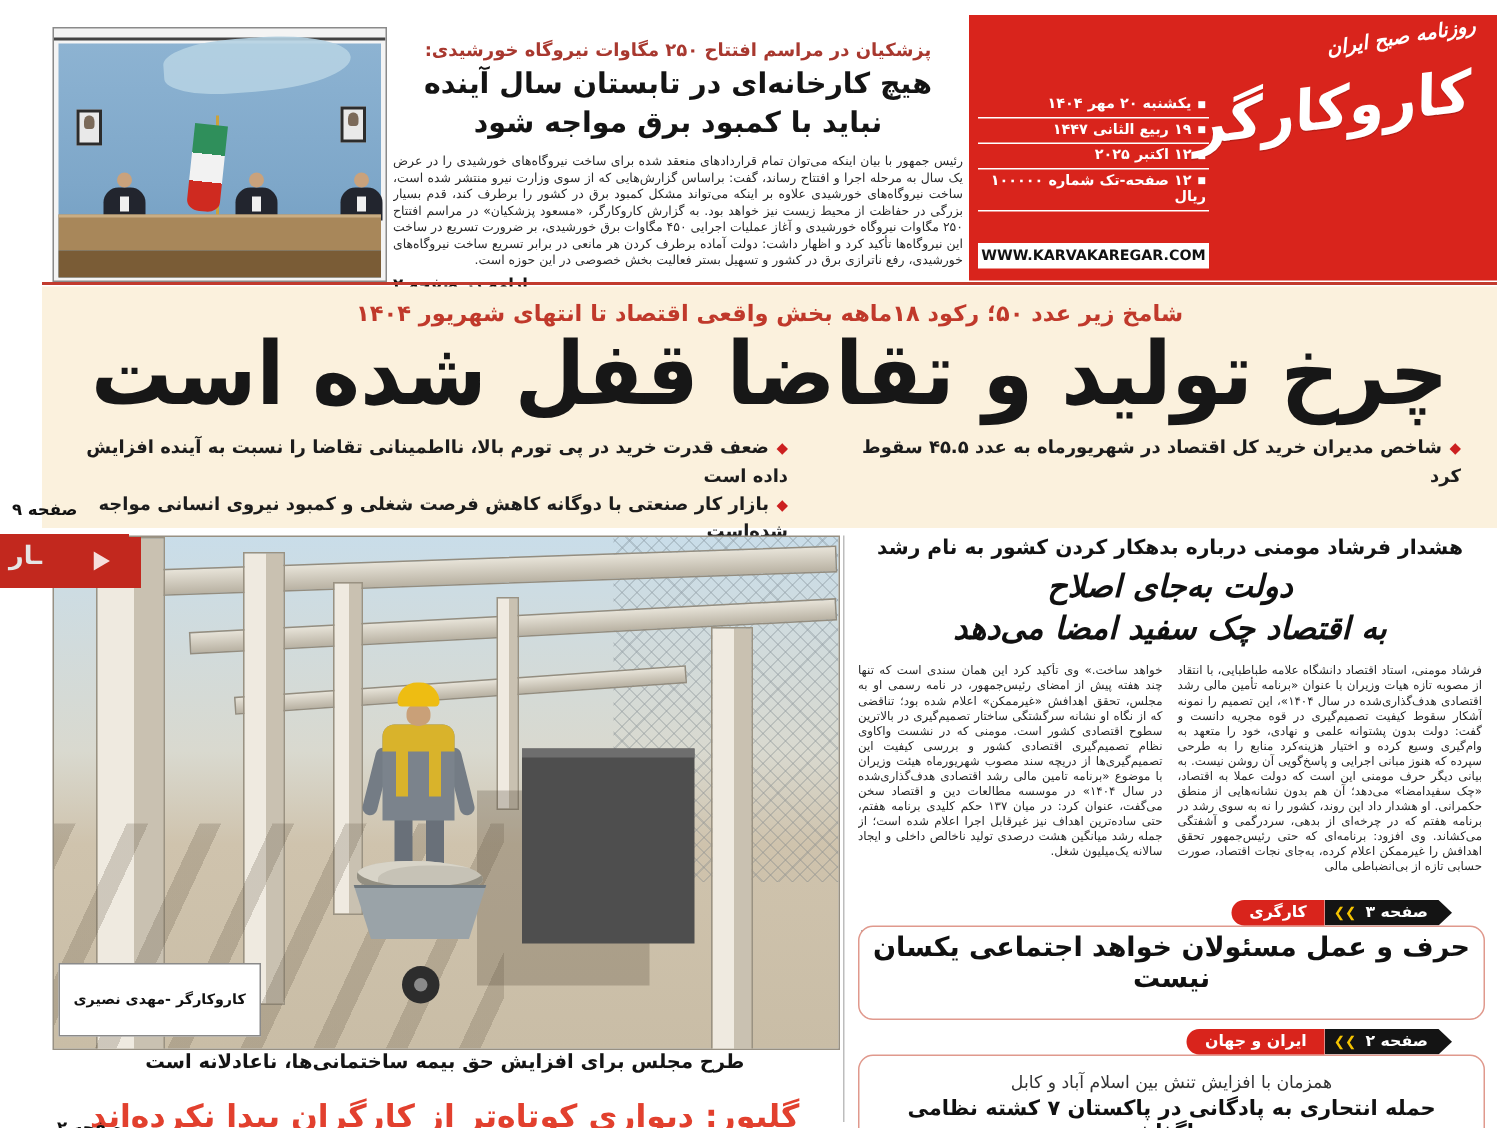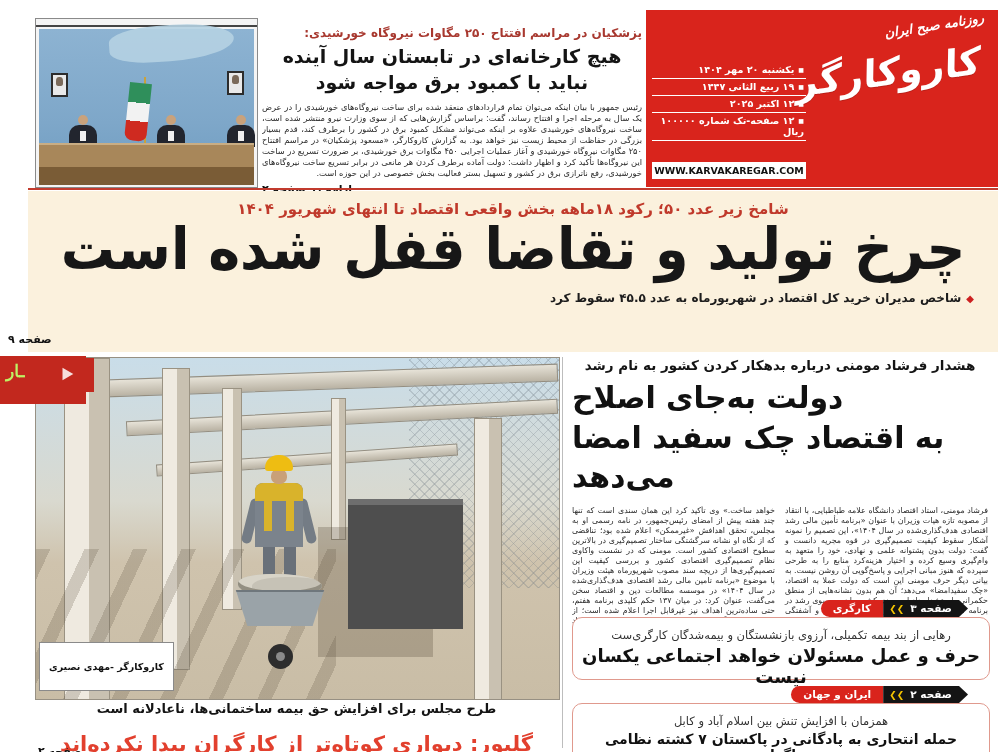--- a/index.html
+++ b/index.html
@@ -18,21 +18,21 @@
   .pmA-flag{position:absolute;left:88px;top:54px;width:22px;height:58px;transform:rotate(6deg);
             background:linear-gradient(180deg,#2f8f5b 0 34%,#f2f2f2 34% 66%,#cf2a20 66% 100%);border-radius:0 0 40% 40%/0 0 12% 12%;}
   .pmA-desk{position:absolute;left:0;right:0;bottom:18px;height:22px;background:#a8875a;border-top:2px solid #c9ad83;}
   .pmA-deskfront{position:absolute;left:0;right:0;bottom:0;height:18px;background:#7a5c36;}
   .pmA-person{position:absolute;width:28px;height:22px;background:#22252e;border-radius:10px 10px 0 0;}
   .pmA-person::before{content:"";position:absolute;left:9px;top:-10px;width:10px;height:10px;border-radius:50%;background:#c9a27c;}
   .pmA-person::after{content:"";position:absolute;left:11px;top:6px;width:6px;height:10px;background:#f0f0f0;}
 
   
   .top-article{left:262px;top:26px;width:380px;}
-  .ta-kicker{color:#a8382f;font-size:12px;font-weight:bold;}
+  .ta-kicker{color:#a8382f;font-size:12px;font-weight:bold;text-align:center;}
   .ta-headline{color:#141414;font-size:19px;font-weight:bold;text-align:center;line-height:1.35;margin-top:4px;}
   .ta-body{font-size:8.3px;line-height:1.32;text-align:justify;color:#2a2a2a;margin-top:7px;height:78px;overflow:hidden;}
   .ta-cont{font-size:11px;font-weight:bold;color:#111;text-align:left;margin-top:3px;}
 
   
   .masthead{left:646px;top:10px;width:352px;height:177px;background:#d9241c;}
   .mh-tagline{position:absolute;right:14px;top:8px;color:#fff;font-size:13px;font-style:italic;transform:rotate(-9deg);font-weight:bold;}
   .mh-title{position:absolute;right:2px;top:40px;width:215px;color:#fff;font-size:38px;font-weight:bold;text-align:center;
             transform:rotate(-7deg) skewX(-8deg);letter-spacing:-1px;text-shadow:0 1px 0 rgba(0,0,0,.15);}
   .mh-dates{position:absolute;left:6px;top:52px;width:154px;}
@@ -47,21 +47,21 @@
   .lead-kicker{color:#c0392b;font-size:15px;font-weight:bold;text-align:center;padding-top:9px;}
   .lead-headline{color:#171717;font-size:54px;font-weight:bold;text-align:center;line-height:1.1;margin-top:2px;
                  transform:scaleY(1.08);white-space:nowrap;}
   .lead-bullets{display:flex;gap:26px;margin:10px 24px 0 24px;}
   .lb-col{flex:1;}
   .lb-item{font-size:12px;font-weight:bold;color:#1c1c1c;line-height:1.55;text-align:right;}
   .lb-item::before{content:"◆";color:#cc2020;font-size:10px;margin-left:5px;}
   .lead-pageref{left:8px;top:333px;font-size:11px;font-weight:bold;color:#111;}
 
   
-  .side-tab{left:0;top:356px;width:86px;height:48px;background:#c2281e;z-index:6;color:#bef264;overflow:hidden;font-family:Liberation Serif, serif;}
+  .side-tab{left:0;top:356px;width:86px;height:36px;background:#c2281e;z-index:6;color:#e5e5e5;overflow:hidden;}
   .side-tab span{position:absolute;left:6px;top:5px;font-size:17px;font-weight:bold;}
   .side-tab::after{content:"";position:absolute;right:10px;top:9px;width:18px;height:18px;border-radius:50%;
                    background:rgba(255,255,255,.85);clip-path:polygon(25% 15%,85% 50%,25% 85%);}
 
   
   .photo-main{left:35px;top:357px;width:523px;height:341px;border:1px solid #979083;overflow:hidden;
               background:linear-gradient(180deg,#c9dde9 0%,#d9d9cf 42%,#cfc3ad 60%,#c9bda6 100%);}
   .pb-beam{position:absolute;background:linear-gradient(180deg,#e7e3d8,#b9b2a3);border:1px solid #948d7f;}
   .pb-col{position:absolute;background:linear-gradient(90deg,#efeae0 0 55%,#c9c1b1 55%);border:1px solid #9a9282;}
   .pb-mesh{position:absolute;right:0;top:0;width:150px;height:230px;opacity:.65;
@@ -95,21 +95,21 @@
   .photo-article{left:35px;top:701px;width:523px;}
   .pa-kicker{font-size:13px;font-weight:bold;color:#141414;text-align:center;}
   .pa-headline{font-size:21px;font-weight:bold;color:#e2402e;text-align:center;margin-top:16px;white-space:nowrap;}
   .pa-pageref{left:38px;top:745px;font-size:11px;font-weight:bold;color:#111;}
 
   .v-divider{left:562px;top:357px;width:1px;height:391px;background:#bdbdbd;}
 
   
   .momeni{left:572px;top:357px;width:416px;}
   .mo-kicker{font-size:13.5px;font-weight:bold;color:#141414;text-align:center;}
-  .mo-headline{font-size:30px;font-weight:bold;color:#111;text-align:left;line-height:1.32;margin-top:5px;}
+  .mo-headline{font-size:21px;font-weight:bold;color:#111;text-align:center;line-height:1.32;margin-top:5px;font-style:italic;}
   .mo-body{display:flex;gap:10px;margin-top:9px;height:152px;overflow:hidden;}
   .mo-colA,.mo-colB{flex:1;font-size:7.9px;line-height:1.27;text-align:justify;color:#2a2a2a;}
   .mo-cont{position:absolute;left:2px;top:240px;font-size:12px;font-weight:bold;color:#111;margin-top:20px;}
 
   
   .badge{position:absolute;display:flex;direction:ltr;height:17px;z-index:4;}
   .b-red{background:#d9241c;color:#fff;font-size:10.5px;font-weight:bold;line-height:17px;padding:0 12px;border-radius:9px 0 0 9px;}
   .b-black{position:relative;background:#141414;color:#fff;font-size:10.5px;font-weight:bold;line-height:17px;
            padding:0 16px 0 6px;clip-path:polygon(0 0,calc(100% - 9px) 0,100% 50%,calc(100% - 9px) 100%,0 100%);}
   .b-black::before{content:"❮❮";color:#f5c400;font-size:9px;margin-right:6px;letter-spacing:-1px;}
@@ -164,20 +164,24 @@
     <div class="mh-site">WWW.KARVAKAREGAR.COM</div>
   </div>
 
   <div class="abs red-rule"></div>
   <div class="abs lead-block">
     <div class="lead-kicker">شامخ زیر عدد ۵۰؛ رکود ۱۸ماهه بخش واقعی اقتصاد تا انتهای شهریور ۱۴۰۴</div>
     <div class="lead-headline">چرخ تولید و تقاضا قفل شده است</div>
     <div class="lead-bullets">
       <div class="lb-col">
         <div class="lb-item">شاخص مدیران خرید کل اقتصاد در شهریورماه به عدد ۴۵.۵ سقوط کرد</div>
+      </div>
+      <div class="lb-col" style="flex:1.12;">
+        <div class="lb-item">ضعف قدرت خرید در پی تورم بالا، نااطمینانی تقاضا را نسبت به آینده افزایش داده است</div>
+        <div class="lb-item">بازار کار صنعتی با دوگانه کاهش فرصت شغلی و کمبود نیروی انسانی مواجه شده‌است</div>
       </div>
     </div>
   </div>
   <div class="abs lead-pageref">صفحه ۹</div>
 
   <div class="abs side-tab">
     <span>ـار</span>
   </div>
 
   <div class="abs photo-main">
@@ -225,21 +229,20 @@
       <div class="mo-colB">خواهد ساخت.» وی تأکید کرد این همان سندی است که تنها چند هفته پیش از امضای رئیس‌جمهور، در نامه رسمی او به مجلس، تحقق اهدافش «غیرممکن» اعلام شده بود؛ تناقضی که از نگاه او نشانه سرگشتگی ساختار تصمیم‌گیری در بالاترین سطوح اقتصادی کشور است. مومنی که در نشست واکاوی نظام تصمیم‌گیری اقتصادی کشور و بررسی کیفیت این تصمیم‌گیری‌ها از دریچه سند مصوب شهریورماه هیئت وزیران با موضوع «برنامه تامین مالی رشد اقتصادی هدف‌گذاری‌شده در سال ۱۴۰۴» در موسسه مطالعات دین و اقتصاد سخن می‌گفت، عنوان کرد: در میان ۱۳۷ حکم کلیدی برنامه هفتم، حتی ساده‌ترین اهداف نیز غیرقابل اجرا اعلام شده است؛ از جمله رشد میانگین هشت درصدی تولید ناخالص داخلی و ایجاد سالانه یک‌میلیون شغل.</div>
     </div>
     <div class="mo-cont">ادامه در صفحه ۴</div>
   </div>
 
   <div class="badge badge1">
     <span class="b-red">کارگری</span>
     <span class="b-black">صفحه ۳</span>
   </div>
   <div class="abs news-box box1">
-    <div class="nb-kicker">رهایی از بند بیمه تکمیلی، آرزوی بازنشستگان و بیمه‌شدگان کارگری‌ست</div>
     <div class="nb-headline">حرف و عمل مسئولان خواهد اجتماعی یکسان نیست</div>
   </div>
 
   <div class="badge badge2">
     <span class="b-red">ایران و جهان</span>
     <span class="b-black">صفحه ۲</span>
   </div>
   <div class="abs news-box box2">
     <div class="nb-kicker">همزمان با افزایش تنش بین اسلام آباد و کابل</div>
     <div class="nb-headline">حمله انتحاری به پادگانی در پاکستان ۷ کشته نظامی برجاگذاشت</div>

